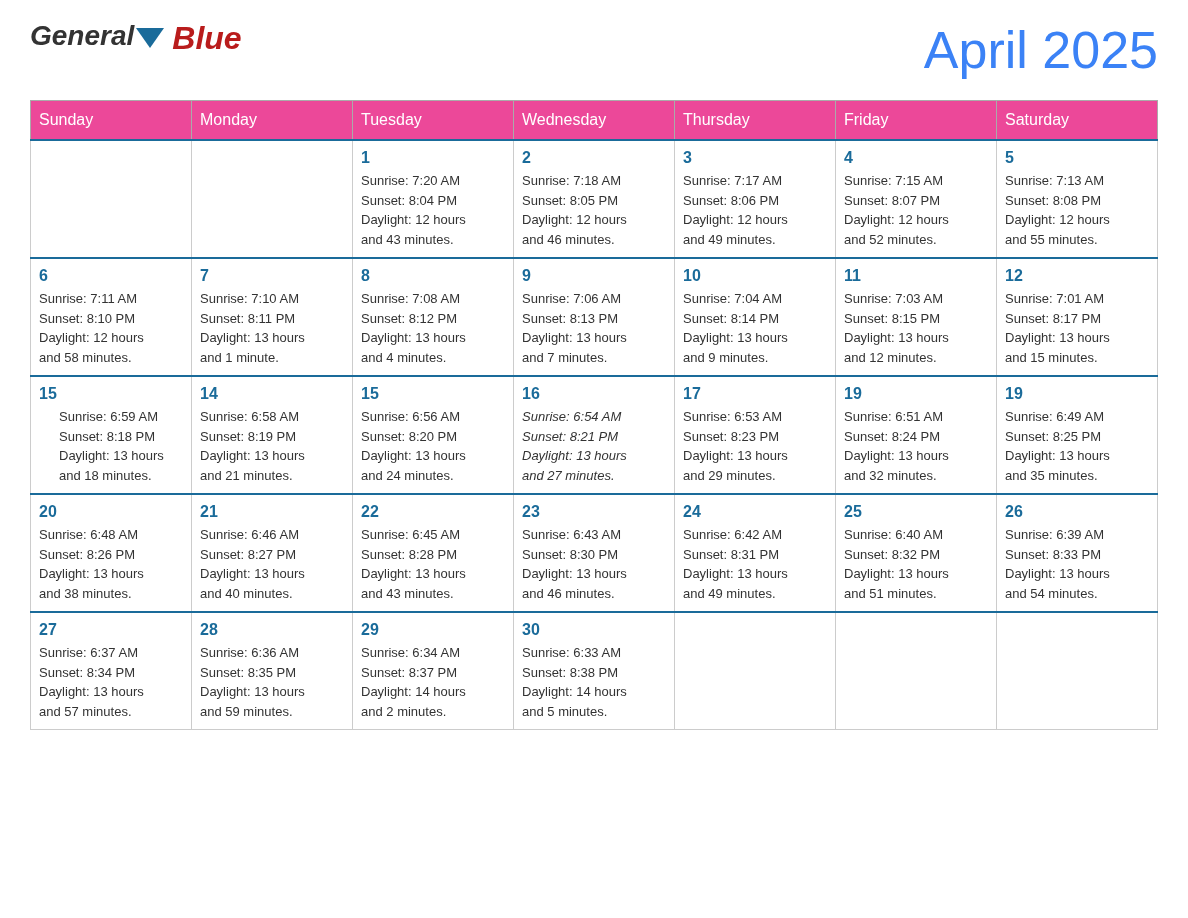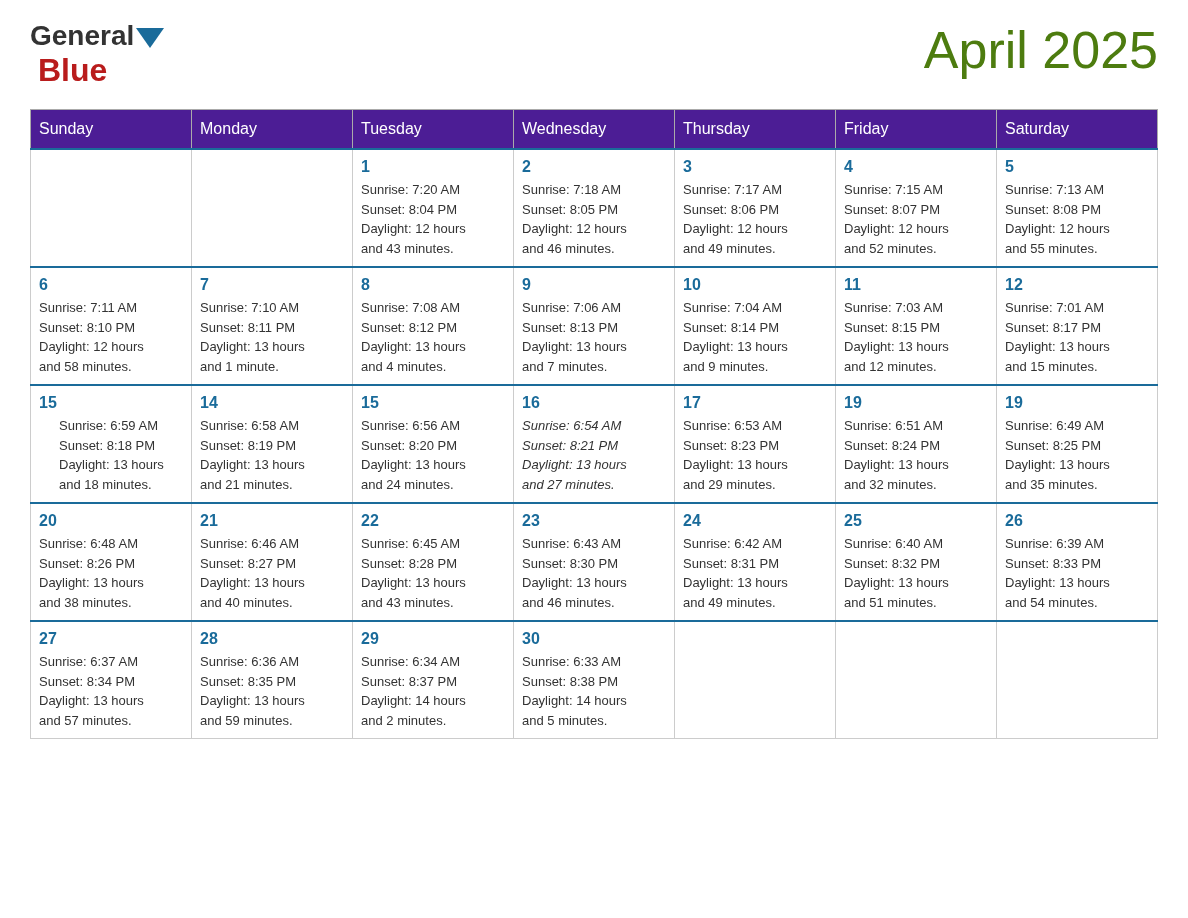--- a/index.html
+++ b/index.html
@@ -11,22 +11,23 @@
       padding: 20px 30px;
     }
     .header {
       display: flex;
       justify-content: space-between;
       align-items: flex-start;
       margin-bottom: 20px;
     }
     .logo {
       display: flex;
-      flex-direction: column;
+      flex-direction: row;
       align-items: flex-start;
+      font-style: italic;
     }
     .logo-general {
       font-size: 28px;
       font-weight: bold;
       color: #333;
     }
     .logo-triangle {
       width: 0;
       height: 0;
       border-left: 14px solid transparent;
@@ -40,34 +41,34 @@
       font-weight: bold;
       color: #b91c1c;
       margin-left: 4px;
     }
     .title-block {
       text-align: right;
     }
     .month-year {
       font-size: 52px;
       font-weight: normal;
-      color: #4d7c0f;
+      color: #3b82f6;
     }
     .location {
       font-size: 22px;
       color: #444;
       margin-top: 4px;
     }
     .calendar {
       width: 100%;
       border-collapse: collapse;
       border: 1px solid #aaa;
     }
     .calendar th {
-      background-color: #4c1d95;
+      background-color: #ec4899;
       color: #fff;
       padding: 10px 8px;
       font-size: 16px;
       font-weight: normal;
       text-align: left;
       border: 1px solid #aaa;
     }
     .calendar td {
       vertical-align: top;
       padding: 8px;

